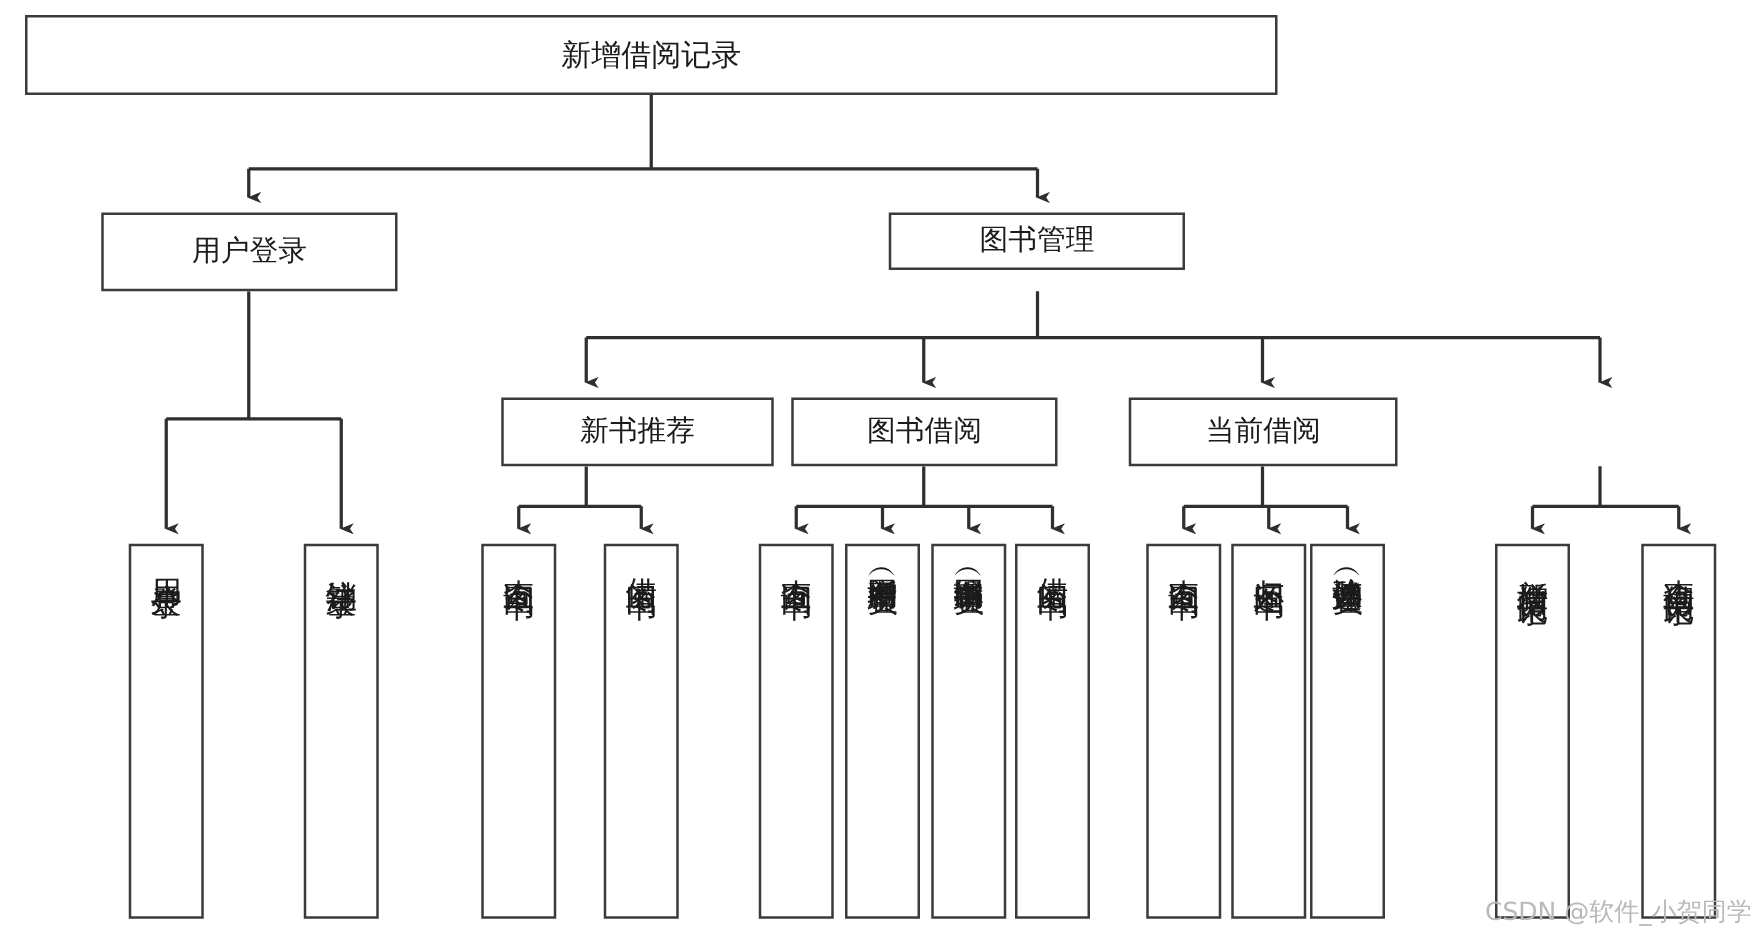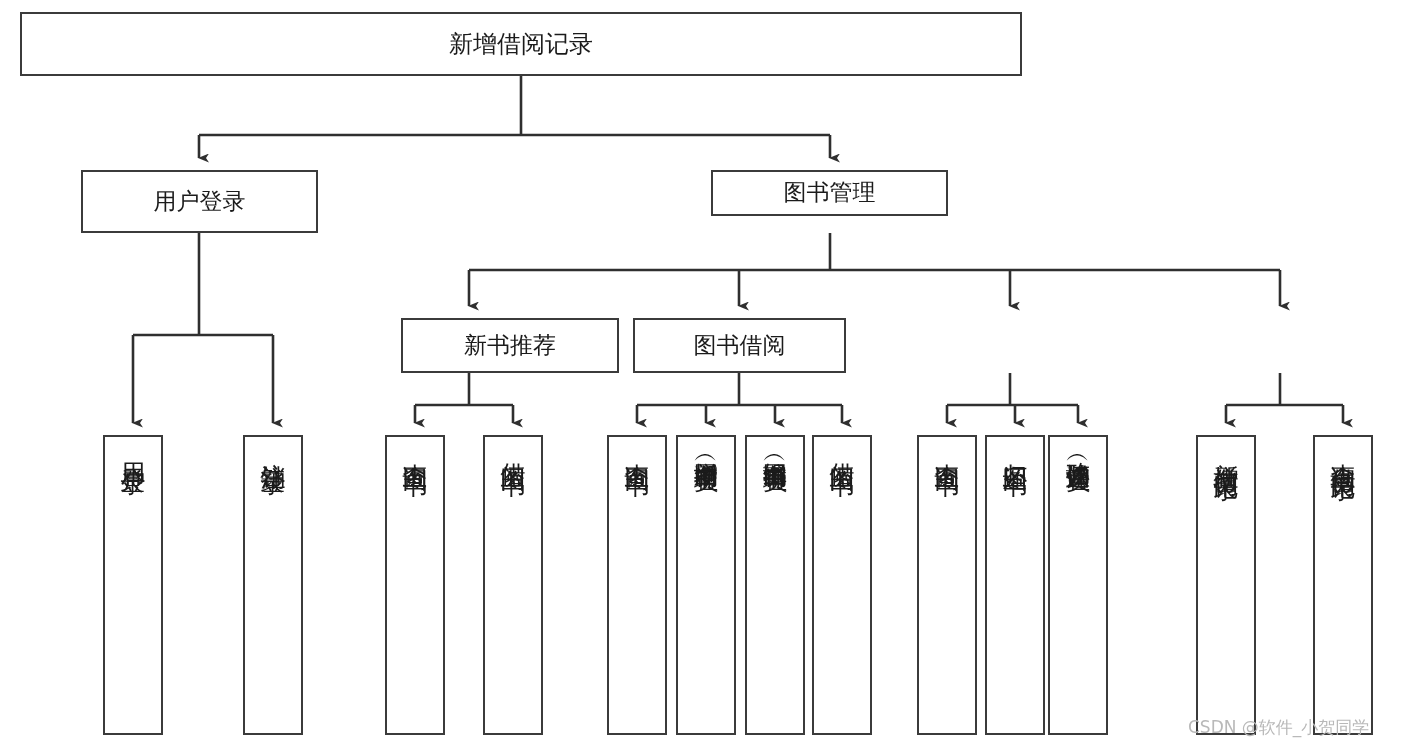--- a/index.html
+++ b/index.html
@@ -64,21 +64,21 @@
     white-space: pre;
   }
   .v-node.tall .lbl {
     font-size: 24px;
     letter-spacing: 1px;
   }
   .watermark {
     position: absolute;
     left: 1188px;
     top: 716px;
-    font-size: 17px;
+    font-size: 20px;
     color: #b9b9b9;
     white-space: nowrap;
     z-index: 3;
     font-family: "DejaVu Sans", "Liberation Sans", sans-serif;
   }
 </style>
 </head>
 <body>
 
 <div id="canvas">
@@ -146,20 +146,23 @@
   </div>
 
   <div class="node h-node" style="left:360px; top:318px; width:218px; height:55px;margin-left:41px;">
     <span class="lbl">新书推荐</span>
   </div>
 
   <div class="node h-node" style="left:633px; top:318px; width:213px; height:55px;">
     <span class="lbl">图书借阅</span>
   </div>
 
+  <div class="node h-node" style="left:903px; top:318px; width:215px; height:55px;">
+    <span class="lbl">当前借阅</span>
+  </div>
 
 
   <div class="node v-node" style="left:103px; top:435px; width:60px; height:300px;">
     <span class="lbl">用户登录</span>
   </div>
 
   <div class="node v-node" style="left:243px; top:435px; width:60px; height:300px;">
     <span class="lbl">注销登录</span>
   </div>
 

